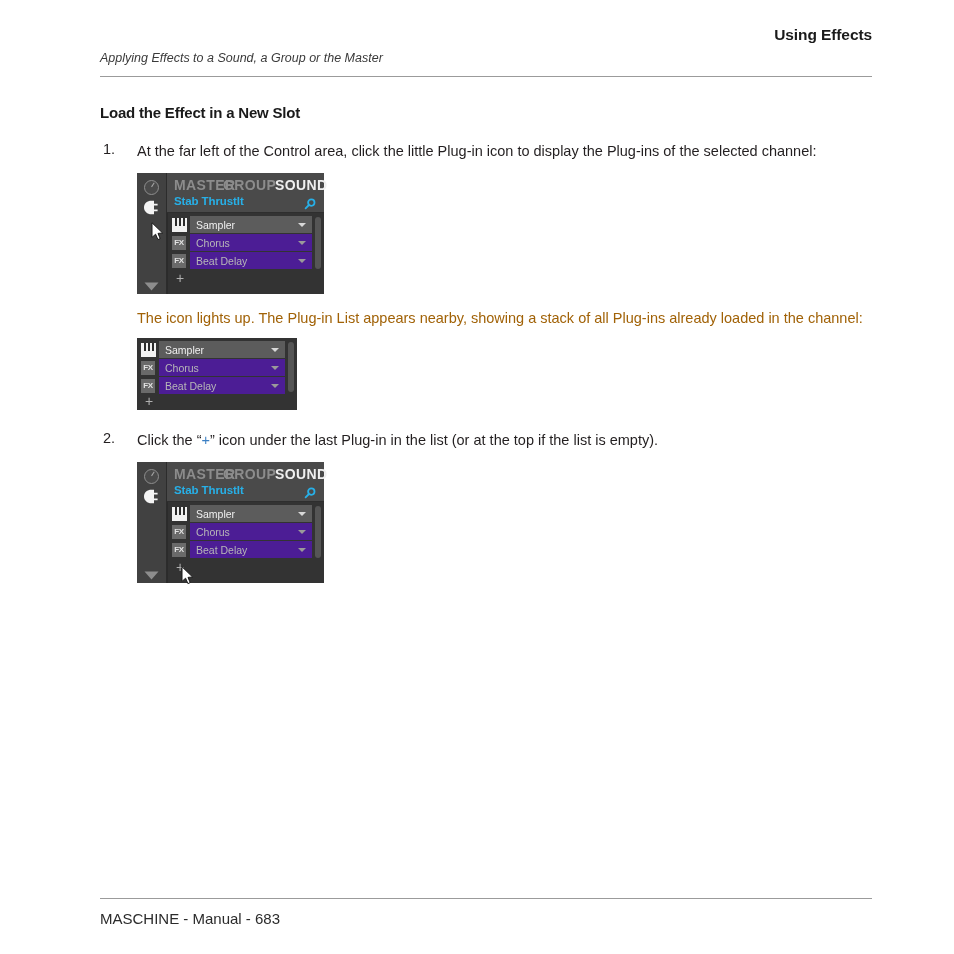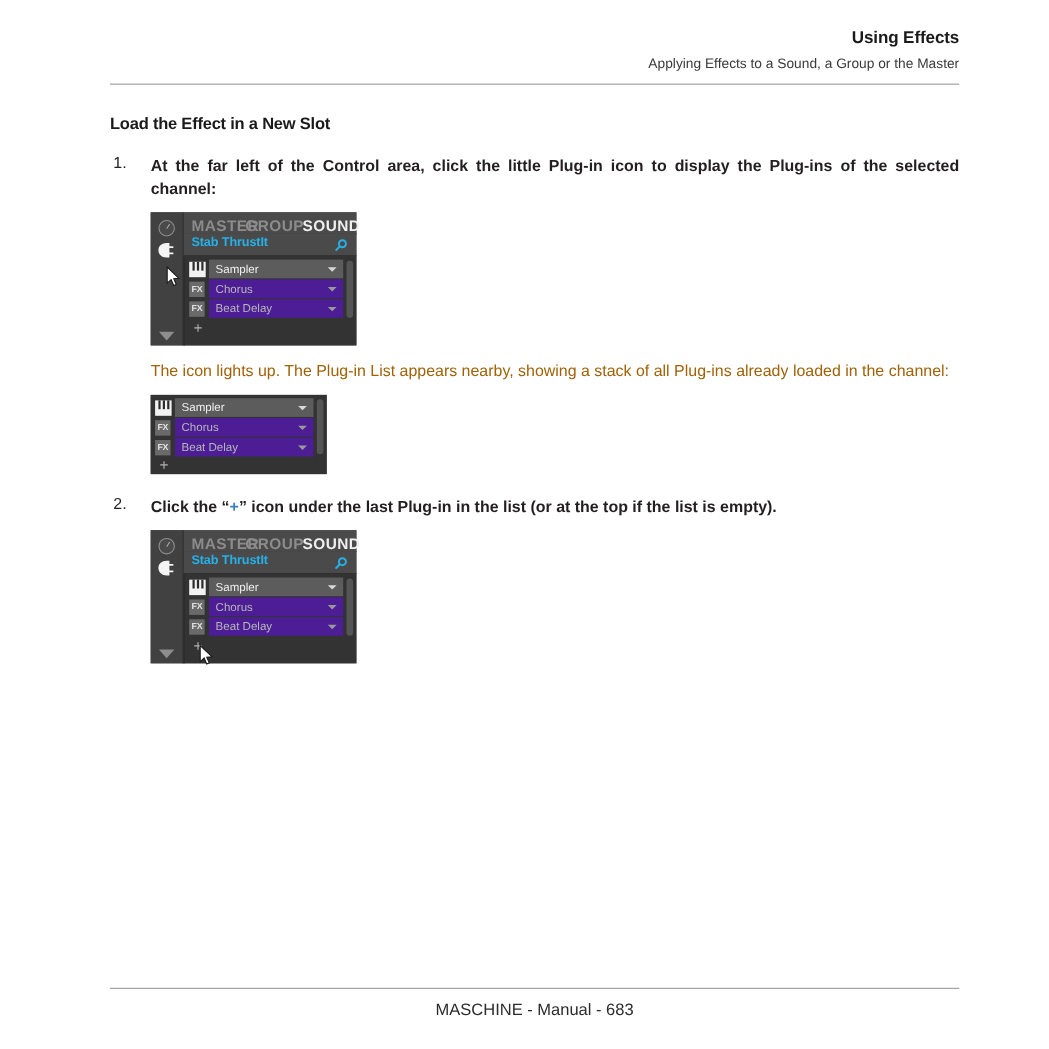--- a/index.html
+++ b/index.html
@@ -31,24 +31,25 @@
     width: 772px;
   }
   .header-title {
     text-align: right;
     font-size: 15.5px;
     font-weight: bold;
     letter-spacing: -0.1px;
     color: #1a1a1a;
   }
   .header-sub {
-    text-align: right;
+    text-align: left;
     font-size: 12.5px;
     color: #3a3a3a;
     margin-top: 7px;
+    font-style: italic;
   }
   .header-rule {
     position: absolute;
     left: 100px;
     top: 76px;
     width: 772px;
     height: 1px;
     background: #9b9b9b;
   }
 
@@ -78,21 +79,20 @@
     top: 0;
     font-size: 14.5px;
     color: #231f20;
   }
   .step-text {
     font-size: 14.5px;
     line-height: 20.5px;
     text-align: justify;
     text-justify: inter-word;
     color: #231f20;
-    font-weight: bold;
   }
   .para {
     margin-top: 14px;
     padding-left: 37px;
     font-size: 14.5px;
     line-height: 20.5px;
     text-align: justify;
     color: #a16207;
   }
   .para.nojust { text-align: left; }
@@ -325,21 +325,21 @@
     top: 898px;
     width: 772px;
     height: 1px;
     background: #9b9b9b;
   }
   .footer-text {
     position: absolute;
     left: 100px;
     top: 910px;
     width: 772px;
-    text-align: center;
+    text-align: left;
     font-size: 15px;
     color: #2b2b2b;
   }
 </style>
 </head>
 <body>
 
 <div class="page">
 
   <div class="header">

